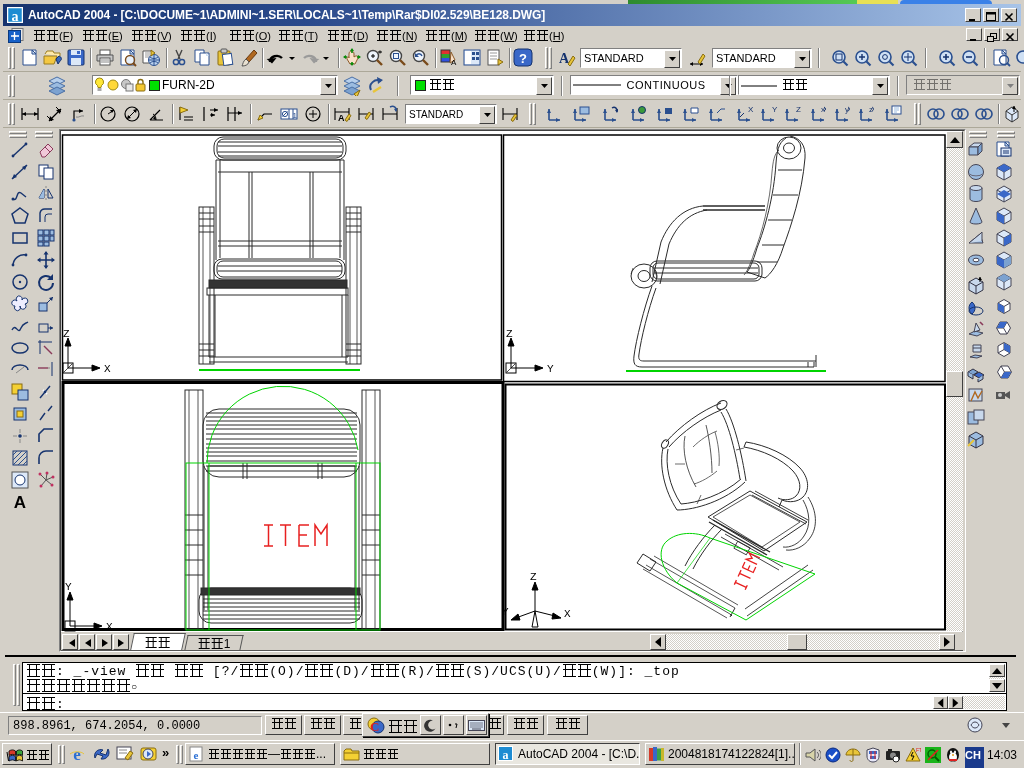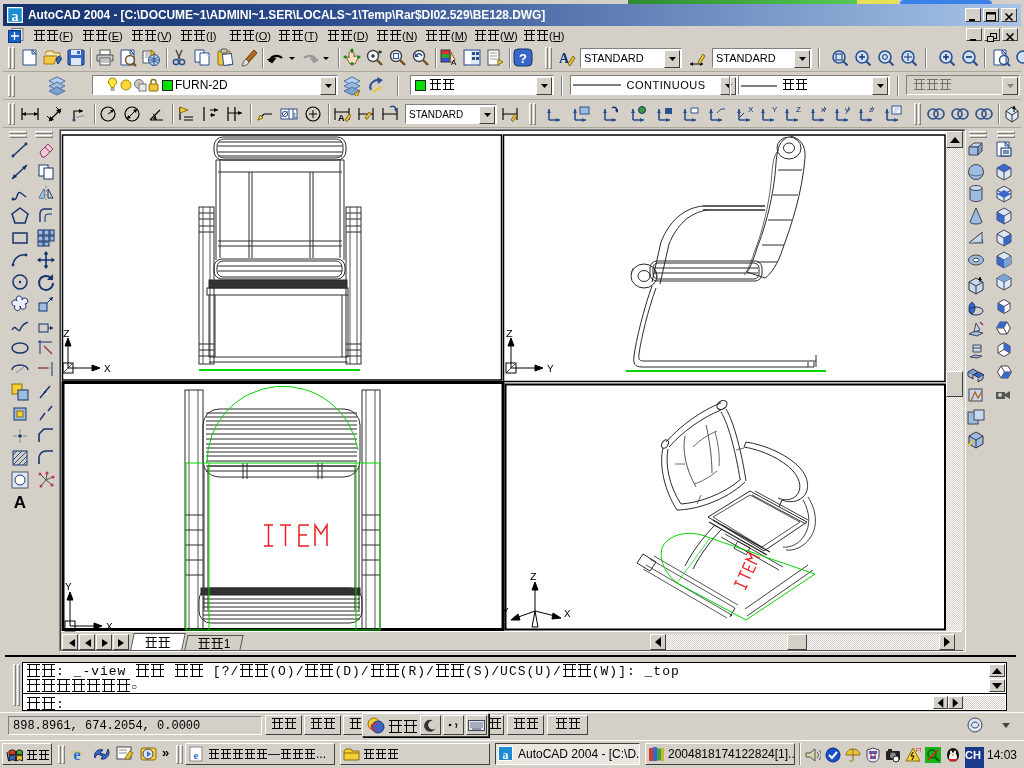--- a/index.html
+++ b/index.html
@@ -271,21 +271,21 @@
     <path d="M13.5 13.5l4 4" stroke="#2a4f8f" stroke-width="2.2"></path>
   </svg>
 <div class="abs" style="left:3px;top:72px;width:1018px;height:28px;background:#d4d0c8;border-bottom:1px solid #aca899"></div>
 <div class="grip" style="left:8px;top:75px;height:22px"></div>
 <div class="grip" style="left:12px;top:75px;height:22px"></div>
 <svg style="position:absolute;left:47px;top:76px;" width="20" height="20" viewBox="0 0 20 20">
     <path d="M10 1l8 4-8 4-8-4z" fill="#b8d0ec" stroke="#4a6fa5"></path>
     <path d="M10 6l8 4-8 4-8-4z" fill="#9cbce0" stroke="#4a6fa5"></path>
     <path d="M10 11l8 4-8 4-8-4z" fill="#7ca2d0" stroke="#4a6fa5"></path>
   </svg>
-<div class="combo" style="left:92px;top:75px;width:246px;height:20px;background:#fff"><span style="padding-left:13px"><svg width="13" height="16" viewBox="0 0 13 16" style="vertical-align:-3px">
+<div class="combo" style="left:92px;top:75px;width:246px;height:20px;background:#fff"><span style="padding-left:0"><svg width="13" height="16" viewBox="0 0 13 16" style="vertical-align:-3px">
         <path d="M6.5 1a4 4 0 0 1 2 7.5l-.5 2h-3l-.5-2A4 4 0 0 1 6.5 1z" fill="#ffe838" stroke="#a08a10"></path>
         <rect x="4.5" y="11" width="4" height="3" fill="#aaa"></rect>
       </svg><svg width="14" height="14" viewBox="0 0 14 14" style="vertical-align:-2px">
         <circle cx="7" cy="7" r="5" fill="#ffd838" stroke="#a08a10"></circle>
       </svg><svg width="14" height="14" viewBox="0 0 14 14" style="vertical-align:-2px">
         <circle cx="6" cy="6" r="4.5" fill="#c8c8c8" stroke="#777"></circle>
         <rect x="6" y="6" width="7" height="7" fill="#e8e8e8" stroke="#777"></rect>
       </svg><svg width="13" height="14" viewBox="0 0 13 14" style="vertical-align:-2px">
         <rect x="2" y="6" width="9" height="7" rx="1" fill="#f4c832" stroke="#8a6d10"></rect>
         <path d="M4 6V4a2.5 2.5 0 0 1 5 0v2" fill="none" stroke="#8a6d10" stroke-width="1.4"></path>

